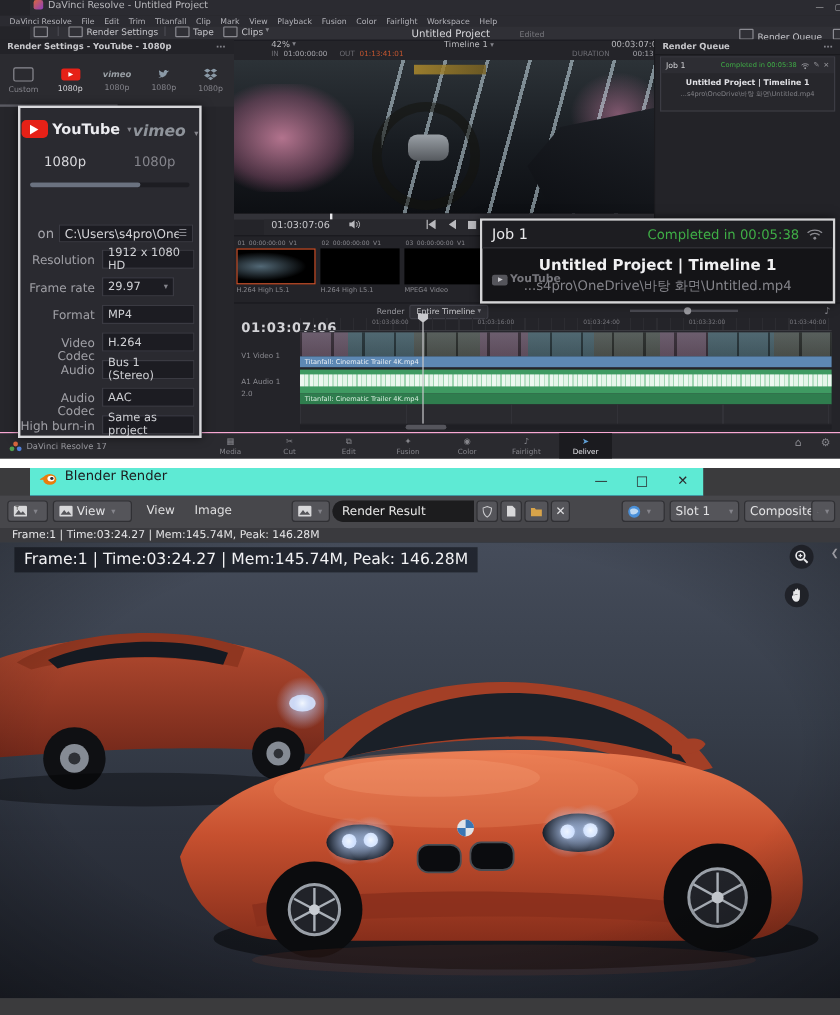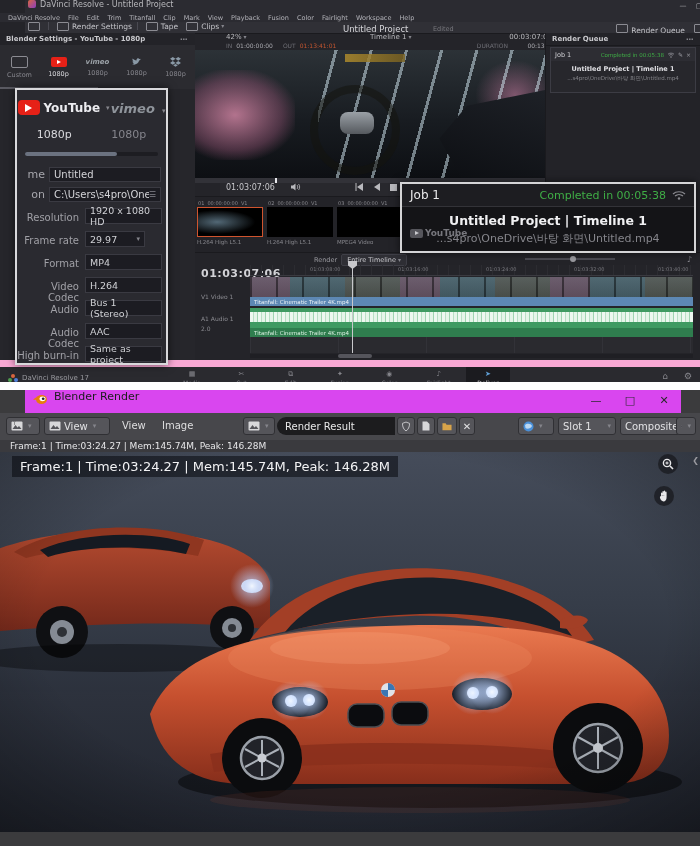--- a/index.html
+++ b/index.html
@@ -124,35 +124,35 @@
      background:repeating-linear-gradient(90deg,#eef8f1 0 3px,#b9e0c6 3px 4px,#e6f5ea 4px 7px,#9fd5b1 7px 8px);}
   .aud-bar{position:absolute;left:55px;top:75px;width:443px;height:9px;background:#2f7d4e;color:#d9efe0;font-size:5.5px;display:flex;align-items:center;padding-left:4px;box-sizing:border-box;}
   .tl-empty{position:absolute;left:55px;top:84px;width:443px;height:16px;background:#2a2a2f;
      background-image:repeating-linear-gradient(90deg,#323238 0 1px,transparent 1px 88px);}
   .playhead{position:absolute;left:157px;top:12px;width:1px;height:88px;background:#c8c8cc;z-index:5;}
   .playhead-cap{position:absolute;left:153px;top:8px;width:9px;height:8px;background:#c8c8cc;clip-path:polygon(0 0,100% 0,100% 55%,50% 100%,0 55%);z-index:5;}
   .tl-hscroll{position:absolute;left:55px;top:101px;width:443px;height:4px;background:#1f1f24;}
   .tl-hscroll .thumb{position:absolute;left:88px;width:34px;height:4px;background:#55555c;border-radius:2px;}
 
   
-  .pagebar{left:0;top:360px;width:700px;height:22px;background:#2a2a2f;border-top:7px solid #f9a8d4;}
+  .pagebar{left:0;top:360px;width:700px;height:22px;background:#2a2a2f;border-top:1px solid #f9a8d4;}
   .version{position:absolute;left:22px;top:7px;font-size:7px;color:#9a9aa0;}
   .dv-logo{position:absolute;left:8px;top:7px;width:10px;height:8px;}
   .dv-logo i{position:absolute;width:4px;height:4px;border-radius:50%;}
   .pages{position:absolute;left:170px;top:0;width:340px;height:22px;display:flex;justify-content:space-between;}
   .page{width:44px;display:flex;flex-direction:column;align-items:center;justify-content:center;gap:1px;color:#85858b;}
   .page .pi{font-size:7px;line-height:7px;}
   .page .pl{font-size:6px;}
   .page.active{background:#1b1b1f;color:#e6e6ea;}
   .page.active .pi{color:#5f9fd6;}
   .pagebar-right{position:absolute;right:8px;top:4px;display:flex;gap:16px;color:#85858b;font-size:9px;}
 
   
   .bl{left:0;top:390px;width:700px;height:456px;background:#3b3b3d;overflow:hidden;}
-  .bl-titlebar{position:absolute;left:0;top:0;width:656px;height:23px;background:#d946ef;border-bottom:4px solid #0ea5e9;}
+  .bl-titlebar{position:absolute;left:0;top:0;width:561px;height:23px;background:#5eead4;border-bottom:4px solid #0ea5e9;}
   .bl-title{font-size:11px;color:#1c1c1e;margin-left:6px;}
   .bl-logo{width:15px;height:12px;margin-left:8px;position:relative;}
   .bl-winbtns{position:absolute;right:0;top:0;height:22px;display:flex;}
   .bl-winbtn{width:34px;text-align:center;line-height:22px;color:#2a2a2c;font-size:11px;}
   .bl-header{position:absolute;left:0;top:23px;width:700px;height:27px;background:#47474b;border-bottom:1px solid #38383b;}
   .bl-btn{position:absolute;top:4px;height:18px;background:#55555a;border:1px solid #303034;border-radius:3px;display:flex;align-items:center;padding:0 4px;box-sizing:border-box;color:#e2e2e4;font-size:10px;gap:3px;}
   .bl-menu{position:absolute;top:7px;color:#dededf;font-size:10px;}
   .bl-field{position:absolute;top:4px;height:18px;background:#1c1c1e;border-radius:9px 0 0 9px;color:#e8e8e8;font-size:10px;display:flex;align-items:center;padding:0 8px;box-sizing:border-box;}
   .bl-status{position:absolute;left:0;top:50px;width:700px;height:12px;background:#3a3a3e;color:#e6e6e8;font-size:9px;display:flex;align-items:center;padding-left:10px;box-sizing:border-box;}
   .bl-render{position:absolute;left:0;top:62px;width:700px;height:380px;overflow:hidden;background:#333945;}
@@ -211,21 +211,21 @@
       <span class="abs" style="left:408px;top:3px;font-size:6.5px;color:#77777d;">Edited</span>
 
       <span class="abs" style="right:40px;top:2px;">
         <span class="tb-ico"></span><span>Render Queue</span>
       </span>
       <span class="abs tb-ico" style="right:16px;top:2px;"></span>
     </div>
 
     <div class="abs rs-panel">
       <div class="panel-hdr">
-        <span>Blender Settings - YouTube - 1080p</span>
+        <span>Render Settings - YouTube - 1080p</span>
         <span class="dots">⋯</span>
       </div>
       <div class="presets">
         <div class="preset">
           <span class="custom-ico"></span>
           <span class="plabel">Custom</span>
         </div>
         <div class="preset">
           <span class="yt-badge">
               <span class="tri"></span>
@@ -463,37 +463,31 @@
         </span>
       </div>
       <div class="zp-res-row">
         <span class="zp-res" style="color:#d8d8dc">1080p</span>
         <span class="zp-res" style="color:#85858c">1080p</span>
       </div>
       <div class="zp-scroll">
           <div class="thumb"></div>
         </div>
 
-      <div class="zp-frow" style="top:76px">
-        <span class="zp-flabel">me</span>
-        <div class="zp-input" style="width:112px">
-            <span>Untitled</span>
-          </div>
-      </div>
       <div class="zp-frow" style="top:96px">
         <span class="zp-flabel">on</span>
         <div class="zp-input" style="width:112px;justify-content:space-between">
             <span style="overflow:hidden;white-space:nowrap">C:\Users\s4pro\OneDrive\바탕</span>
             <span style="color:#85858c;font-size:8px">☰</span>
           </div>
       </div>
 
       <span class="zp-field-label" style="left:0;top:122px">Resolution</span>
       <div class="zp-field-box" style="left:68px;top:118px;width:77px">
-          <span>1920 x 1080 HD</span>
+          <span>1912 x 1080 HD</span>
         </div>
       <span class="zp-field-label" style="left:0;top:145px">Frame rate</span>
       <div class="zp-field-box" style="left:68px;top:141px;width:60px">
           <span>29.97</span>
           <span class="chev">▾</span>
         </div>
       <span class="zp-field-label" style="left:0;top:168px">Format</span>
       <div class="zp-field-box" style="left:68px;top:164px;width:77px">
           <span>MP4</span>
         </div>

